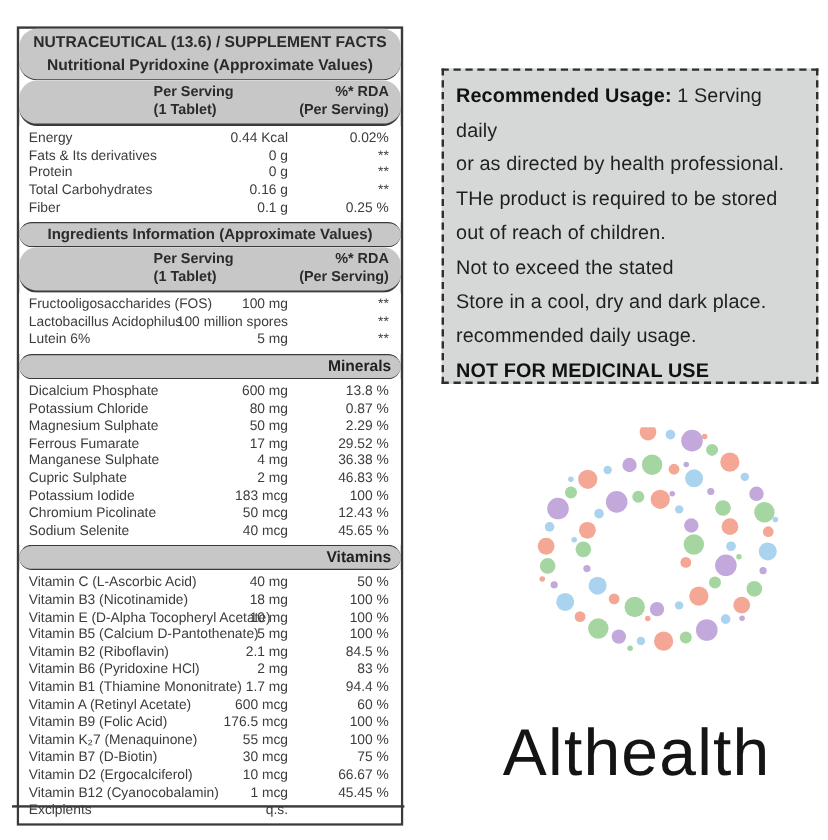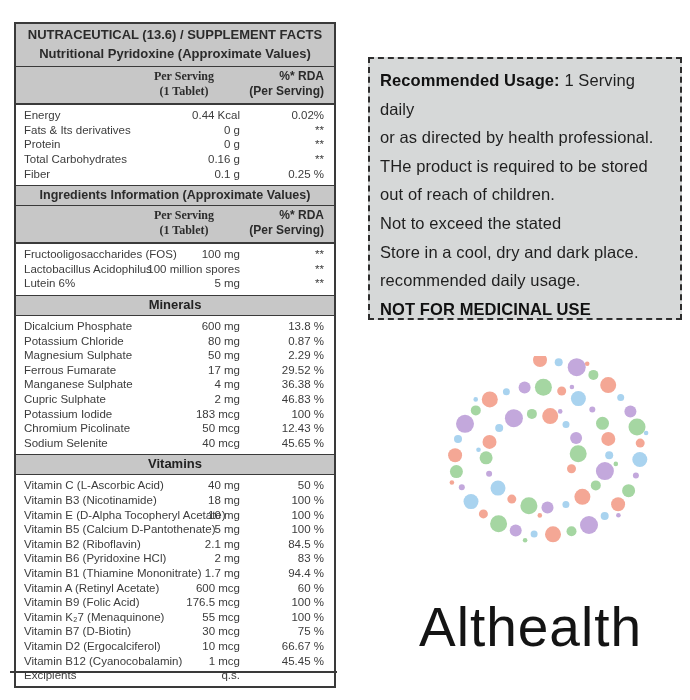--- a/index.html
+++ b/index.html
@@ -11,54 +11,54 @@
   .page{position:relative;width:690px;height:700px;overflow:hidden;background:#fff;}
 
   
   .facts-table{
     position:absolute;left:14px;top:22px;width:322px;
     border:2px solid var(--border-dark,#3a3a3a);
     box-sizing:border-box;
     color:var(--text-dark,#3c3c3c);
     background:#fff;
   }
-  .band{background:var(--band-gray,#c7c7c7);}
+  .band{background:var(--band-gray,#c7c7c7);border-radius:15px;}
   .title-band{
     text-align:center;font-weight:700;color:#2b2b2b;
     font-size:13px;line-height:18.5px;padding:2px 2px 3px;
     border-bottom:1.5px solid var(--border-dark,#3a3a3a);
   }
   .colhead-band{
     display:flex;align-items:flex-end;
     font-weight:700;color:#2b2b2b;font-size:12px;line-height:15px;
     padding:2px 10px 4px 8px;
     border-bottom:2px solid var(--border-dark,#3a3a3a);
   }
   .colhead-band .sp{flex:1 1 0;}
-  .colhead-band .c-serving{flex:0 0 112px;text-align:center;font-family:Liberation Serif, serif;}
+  .colhead-band .c-serving{flex:0 0 112px;text-align:left;}
   .colhead-band .c-rda{flex:0 0 84px;text-align:right;}
 
   .rows{padding:3px 0 4px;background:#fff;}
   .row{
     display:flex;align-items:center;height:14.6px;
     padding:0 10px 0 8px;font-size:11.5px;line-height:14px;
   }
   .row .n{flex:1 1 0;min-width:0;white-space:nowrap;overflow:visible;text-align:left;}
   .row .v{flex:0 0 104px;display:flex;justify-content:flex-end;}
   .row .v span{white-space:nowrap;}
   .row .r{flex:0 0 84px;text-align:right;white-space:nowrap;}
 
   .section-c{
     text-align:center;font-weight:700;color:#2b2b2b;font-size:12.5px;
     padding:1px 2px 2px;line-height:16px;
     border-top:1px solid var(--border-dark,#3a3a3a);
     border-bottom:1.5px solid var(--border-dark,#3a3a3a);
   }
   .section-l{
-    text-align:center;font-weight:700;color:#222;font-size:13px;
+    text-align:right;font-weight:700;color:#222;font-size:13px;
     padding:1px 8px 2px;line-height:16px;
     border-top:1px solid var(--border-dark,#3a3a3a);
     border-bottom:1.5px solid var(--border-dark,#3a3a3a);
   }
   .bottom-rule{
     position:absolute;left:10px;top:671px;width:327px;height:2px;
     background:var(--border-dark,#3a3a3a);
   }
 
   

